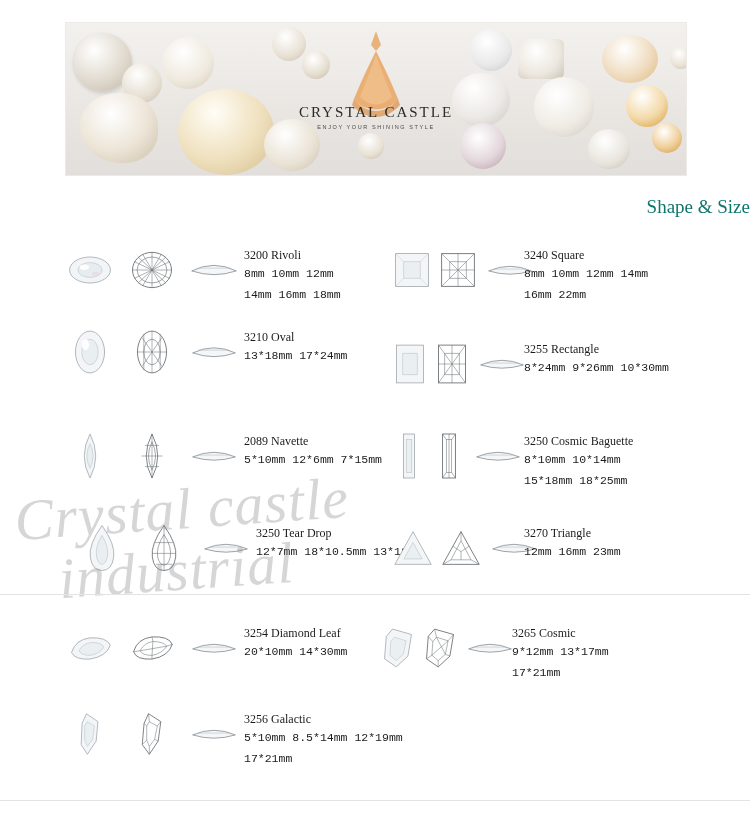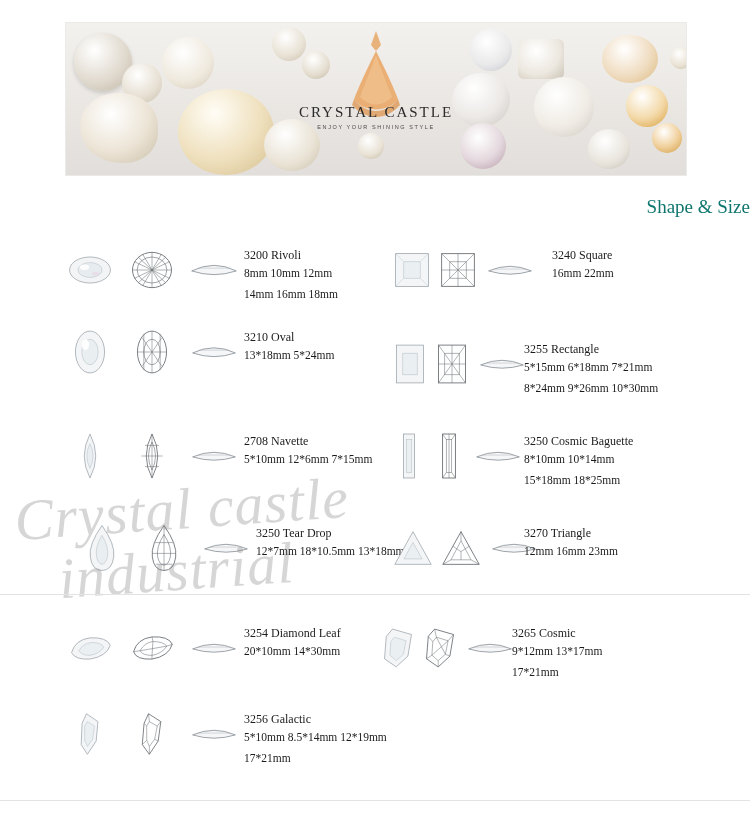--- a/index.html
+++ b/index.html
@@ -38,21 +38,21 @@
     position:absolute;left:0;right:0;top:196px;text-align:right;
     font-size:19px;font-family:"Liberation Serif",serif;color:#0f766e;
   }
 
   
   .row{position:absolute;display:flex;align-items:flex-start;}
   .shapes{display:flex;align-items:center;gap:6px;width:182px;flex:0 0 182px;}
   .shape-cell{width:56px;height:56px;display:flex;align-items:center;justify-content:center;}
   .info{padding-top:6px;}
   .code{font-size:12px;color:#1b1b1b;line-height:15px;font-family:"Liberation Serif",serif;}
-  .sizes{font-size:11.5px;color:#1b1b1b;line-height:21px;font-family:Liberation Serif, serif;}
+  .sizes{font-size:11.5px;color:#1b1b1b;line-height:21px;font-family:Liberation Mono, monospace;}
 
   .divider{position:absolute;left:0;width:750px;height:1px;background:#e3e3e3;}
 
   
   .watermark{
     position:absolute;left:16px;top:462px;width:720px;
     font-family:"Liberation Serif",serif;font-style:italic;
     font-size:58px;color:rgba(120,120,120,0.30);
     letter-spacing:1px;white-space:nowrap;pointer-events:none;
     transform:rotate(-4deg);
@@ -168,21 +168,21 @@
       </div>
       <div class="shape-cell">
         <svg viewBox="0 0 56 22" width="52" height="22">
           <path d="M5 12 Q28 1 51 12 Q28 20 5 12 Z" fill="#f4f6f7" stroke="#7e868c" stroke-width=".8"></path>
           <line x1="11" y1="9" x2="45" y2="9" stroke="#aab1b6" stroke-width=".5"></line>
         </svg>
       </div>
     </div>
     <div class="info">
       <div class="code">3210 Oval</div>
-      <div class="sizes">13*18mm 5*24mm</div>
+      <div class="sizes">13*18mm 17*24mm</div>
     </div>
   </div>
 
   <div class="row" style="left:62px;top:428px;">
     <div class="shapes">
       <div class="shape-cell">
         <svg viewBox="0 0 34 56" width="30" height="52">
           <path d="M17 3 Q30 28 17 53 Q4 28 17 3 Z" fill="#f3f5f7" stroke="#96a0a7" stroke-width=".8"></path>
           <path d="M17 14 Q24 28 17 42 Q10 28 17 14 Z" fill="#e9eef1" stroke="#b6c0c6" stroke-width=".6"></path>
         </svg>
@@ -200,21 +200,21 @@
         </svg>
       </div>
       <div class="shape-cell">
         <svg viewBox="0 0 56 22" width="52" height="22">
           <path d="M5 12 Q28 2 51 12 Q28 19 5 12 Z" fill="#f4f6f7" stroke="#7e868c" stroke-width=".8"></path>
           <line x1="11" y1="10" x2="45" y2="10" stroke="#aab1b6" stroke-width=".5"></line>
         </svg>
       </div>
     </div>
     <div class="info">
-      <div class="code">2708 Navette</div>
+      <div class="code">2089 Navette</div>
       <div class="sizes">5*10mm 12*6mm 7*15mm</div>
     </div>
   </div>
 
   <div class="row" style="left:74px;top:520px;">
     <div class="shapes">
       <div class="shape-cell">
         <svg viewBox="0 0 40 56" width="36" height="52">
           <path d="M20 3 Q35 24 33 38 Q31 53 20 53 Q9 53 7 38 Q5 24 20 3 Z" fill="#f3f5f7" stroke="#96a0a7" stroke-width=".8"></path>
           <path d="M20 14 Q28 27 26 38 Q24 46 20 46 Q16 46 14 38 Q12 27 20 14 Z" fill="#e9eef1" stroke="#b6c0c6" stroke-width=".6"></path>
@@ -238,21 +238,21 @@
           <line x1="11" y1="10" x2="45" y2="10" stroke="#aab1b6" stroke-width=".5"></line>
         </svg>
       </div>
     </div>
     <div class="info">
       <div class="code">3250 Tear Drop</div>
       <div class="sizes">12*7mm 18*10.5mm 13*18mm</div>
     </div>
   </div>
 
-  <div class="row" style="left:392px;top:242px;gap:28px;">
+  <div class="row" style="left:392px;top:242px;">
     <div class="shapes" style="width:132px;flex:0 0 132px;">
       <div class="shape-cell">
         <svg viewBox="0 0 44 44" width="40" height="40">
           <rect x="4" y="4" width="36" height="36" fill="#f3f5f7" stroke="#96a0a7" stroke-width=".8"></rect>
           <rect x="13" y="13" width="18" height="18" fill="#eaeff2" stroke="#b6c0c6" stroke-width=".6"></rect>
           <g stroke="#c6ced3" stroke-width=".6">
             <line x1="4" y1="4" x2="13" y2="13"></line>
               <line x1="40" y1="4" x2="31" y2="13"></line>
             <line x1="4" y1="40" x2="13" y2="31"></line>
               <line x1="40" y1="40" x2="31" y2="31"></line>
@@ -273,20 +273,21 @@
       </div>
       <div class="shape-cell">
         <svg viewBox="0 0 56 22" width="52" height="22">
           <path d="M5 12 Q28 2 51 12 Q28 19 5 12 Z" fill="#f4f6f7" stroke="#7e868c" stroke-width=".8"></path>
           <line x1="11" y1="10" x2="45" y2="10" stroke="#aab1b6" stroke-width=".5"></line>
         </svg>
       </div>
     </div>
     <div class="info">
       <div class="code">3240 Square</div>
+      <div class="sizes">8mm 10mm 12mm 14mm</div>
       <div class="sizes">16mm 22mm</div>
     </div>
   </div>
 
   <div class="row" style="left:392px;top:336px;">
     <div class="shapes" style="width:132px;flex:0 0 132px;">
       <div class="shape-cell">
         <svg viewBox="0 0 40 52" width="36" height="48">
           <rect x="5" y="5" width="30" height="42" fill="#f3f5f7" stroke="#96a0a7" stroke-width=".8"></rect>
           <rect x="12" y="14" width="16" height="24" fill="#eaeff2" stroke="#b6c0c6" stroke-width=".6"></rect>
@@ -306,21 +307,20 @@
       </div>
       <div class="shape-cell">
         <svg viewBox="0 0 56 22" width="52" height="22">
           <path d="M5 12 Q28 2 51 12 Q28 19 5 12 Z" fill="#f4f6f7" stroke="#7e868c" stroke-width=".8"></path>
           <line x1="11" y1="10" x2="45" y2="10" stroke="#aab1b6" stroke-width=".5"></line>
         </svg>
       </div>
     </div>
     <div class="info">
       <div class="code">3255 Rectangle</div>
-      <div class="sizes">5*15mm 6*18mm 7*21mm</div>
       <div class="sizes">8*24mm 9*26mm 10*30mm</div>
     </div>
   </div>
 
   <div class="row" style="left:392px;top:428px;">
     <div class="shapes" style="width:132px;flex:0 0 132px;">
       <div class="shape-cell">
         <svg viewBox="0 0 24 56" width="22" height="52">
           <rect x="6" y="4" width="12" height="48" fill="#f3f5f7" stroke="#96a0a7" stroke-width=".8"></rect>
           <rect x="9" y="10" width="6" height="36" fill="#eaeff2" stroke="#b6c0c6" stroke-width=".6"></rect>

